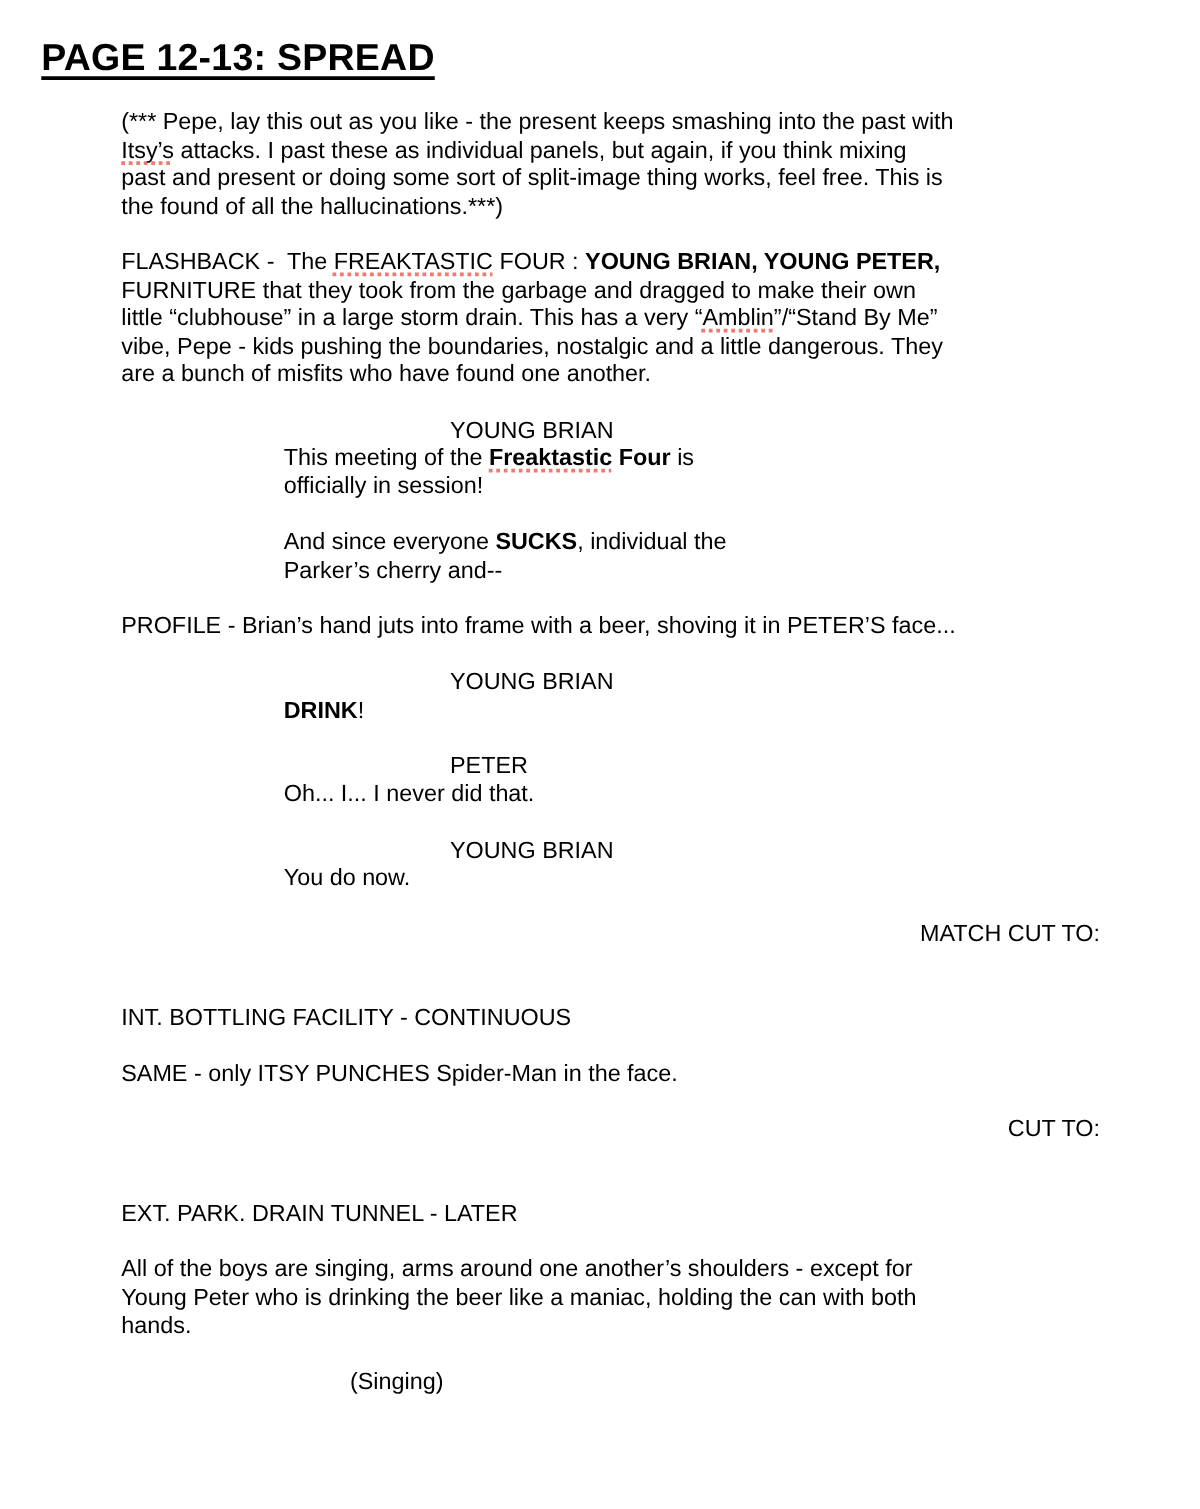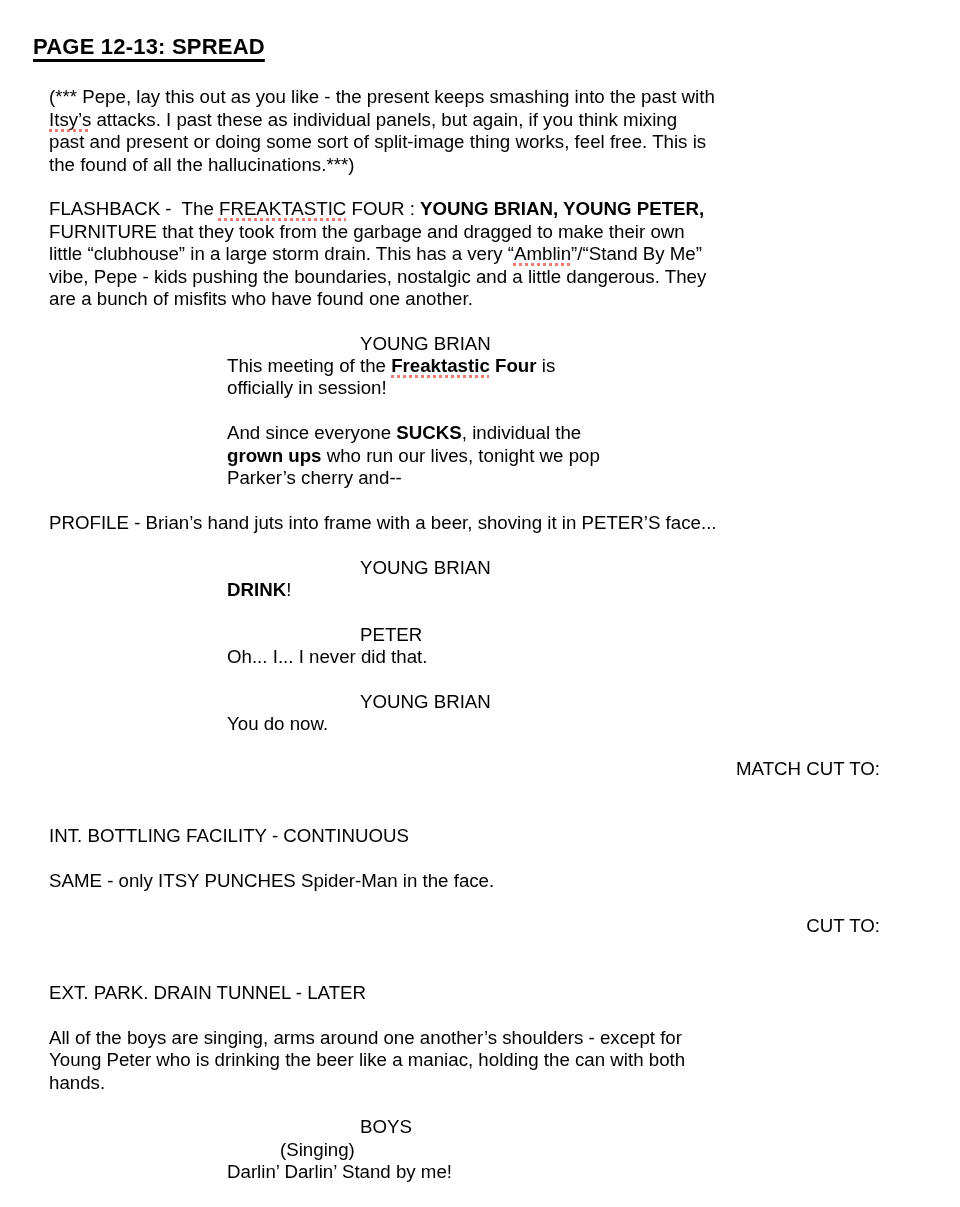--- a/index.html
+++ b/index.html
@@ -10,32 +10,32 @@
     background: #ffffff;
     color: #000000;
     font-family: "Liberation Sans", "DejaVu Sans", sans-serif;
     font-size: 18.7px;
     line-height: 22.4px;
     overflow: hidden;
   }
   .title {
     display: inline-block;
     margin: 30px 0 0 33px;
-    font-size: 22px;
+    font-size: 30px;
     line-height: 34px;
     font-weight: 700;
     letter-spacing: 0.2px;
     text-decoration: underline;
     text-decoration-thickness: 3px;
     text-underline-offset: 5px;
   }
   .blk { margin-top: 22.4px; }
   .blk-big { margin-top: 44.8px; }
   .ln { white-space: pre; height: 22.4px; }
-  .ind-action { margin-left: 49px; }
+  .ind-action { margin-left: 97px; }
   .ind-dlg    { margin-left: 227px; }
   .ind-char   { margin-left: 360px; }
   .ind-paren  { margin-left: 280px; }
   .transition { width: 833px; text-align: right; padding-left: 47px; }
   .b { font-weight: 700; }
   .heading { font-weight: 400; }
   .sq {
     text-decoration-line: underline;
     text-decoration-style: dotted;
     text-decoration-color: #ef7b70;
@@ -67,21 +67,20 @@
   </div>
 
   <div class="blk">
     <div class="ln ind-char"><span>YOUNG BRIAN</span></div>
     <div class="ln ind-dlg"><span>This meeting of the </span><span class="b sq">Freaktastic</span><span class="b"> Four</span><span> is</span></div>
     <div class="ln ind-dlg"><span>officially in session!</span></div>
   </div>
 
   <div class="blk">
     <div class="ln ind-dlg"><span>And since everyone </span><span class="b">SUCKS</span><span>, individual the</span></div>
-    <div class="ln ind-dlg"><span class="b">grown ups</span><span> who run our lives, tonight we pop</span></div>
     <div class="ln ind-dlg"><span>Parker’s cherry and--</span></div>
   </div>
 
   <div class="blk">
     <div class="ln ind-action"><span>PROFILE - Brian’s hand juts into frame with a beer, shoving it in PETER’S face...</span></div>
   </div>
 
   <div class="blk">
     <div class="ln ind-char"><span>YOUNG BRIAN</span></div>
     <div class="ln ind-dlg"><span class="b">DRINK</span><span>!</span></div>
@@ -117,18 +116,16 @@
     <div class="ln ind-action heading"><span>EXT. PARK. DRAIN TUNNEL - LATER</span></div>
   </div>
 
   <div class="blk">
     <div class="ln ind-action"><span>All of the boys are singing, arms around one another’s shoulders - except for</span></div>
     <div class="ln ind-action"><span>Young Peter who is drinking the beer like a maniac, holding the can with both</span></div>
     <div class="ln ind-action"><span>hands.</span></div>
   </div>
 
   <div class="blk">
-    <div class="ln ind-char"><span>BOYS</span></div>
     <div class="ln ind-paren"><span>(Singing)</span></div>
-    <div class="ln ind-dlg"><span>Darlin’ Darlin’ Stand by me!</span></div>
   </div>
 
 </div>
 
 </body></html>

